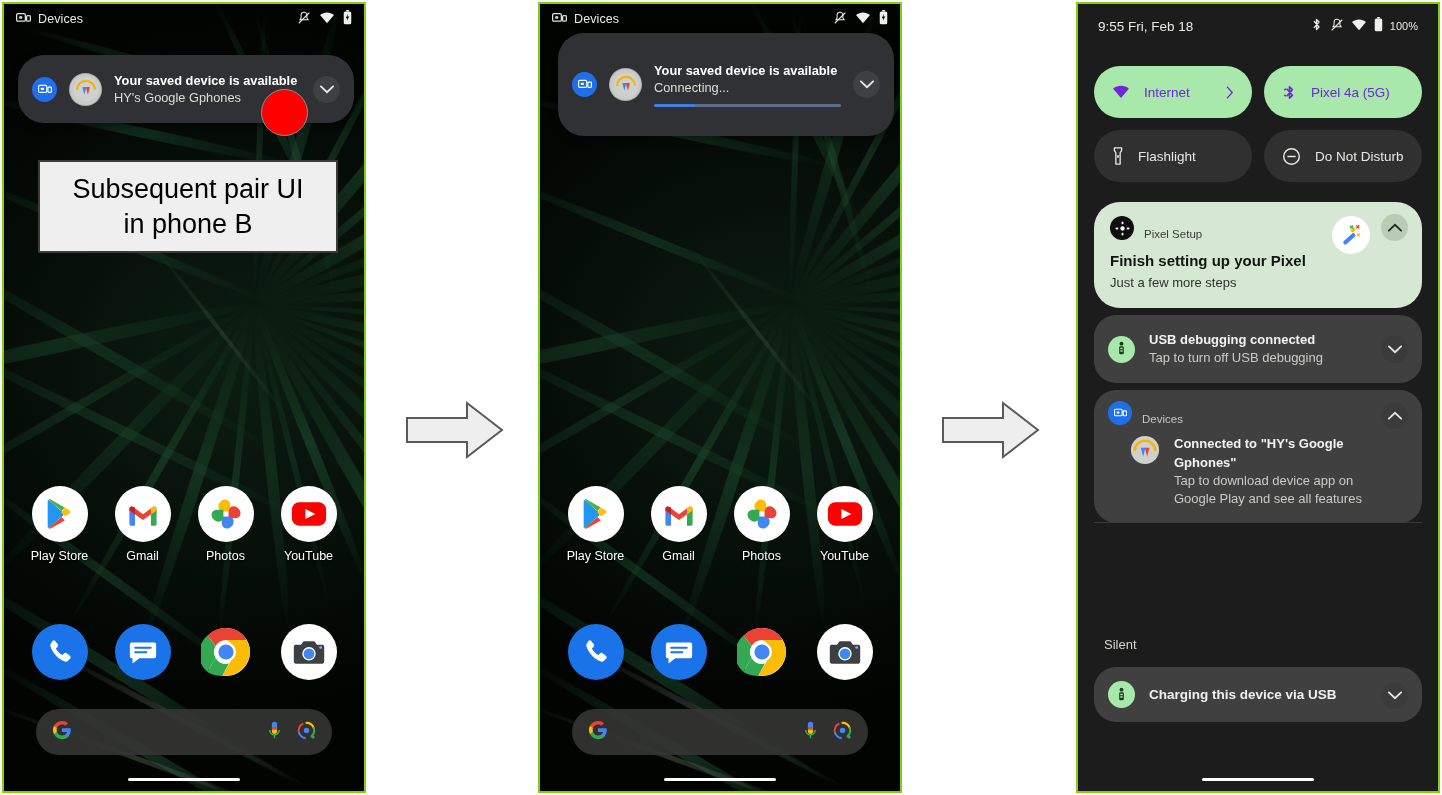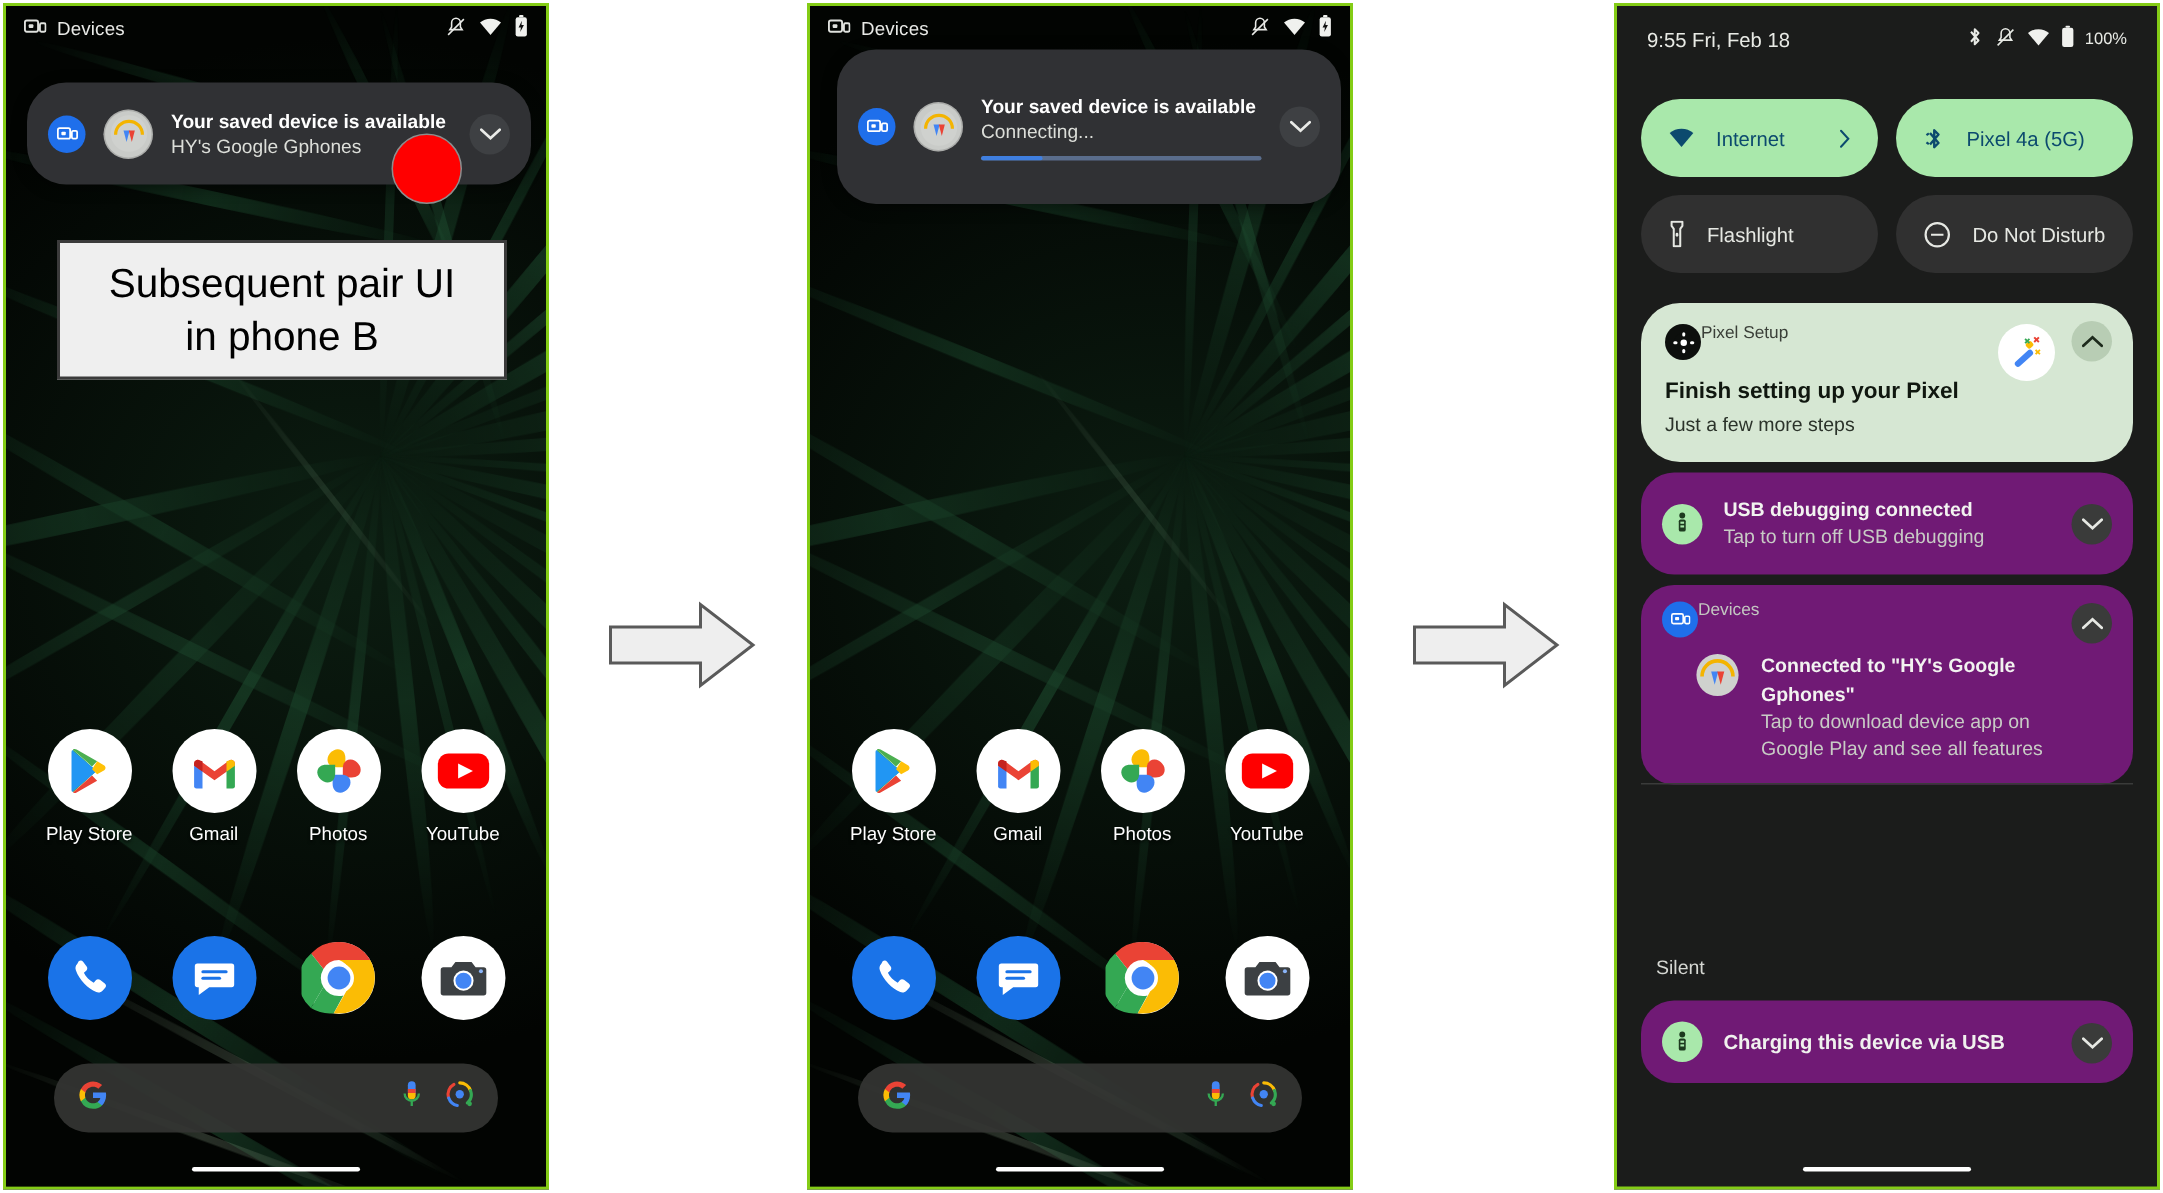--- a/index.html
+++ b/index.html
@@ -66,29 +66,29 @@
   .navbar{position:absolute;bottom:10px;left:50%;transform:translateX(-50%);width:112px;height:3.5px;
           background:#fff;border-radius:3px;}
 
   
   .qs-status{position:absolute;top:0;left:0;right:0;height:44px;display:flex;align-items:center;
              justify-content:space-between;padding:0 20px;box-sizing:border-box;color:#e8eae5;font-size:13.5px;}
   .qs-right{display:flex;align-items:center;gap:7px;}
   .tiles{position:absolute;left:16px;right:16px;display:grid;grid-template-columns:1fr 1fr;gap:12px;}
   .tile{height:52px;border-radius:26px;display:flex;align-items:center;padding:0 18px;box-sizing:border-box;
         gap:14px;font-size:13.5px;}
-  .tile.on{background:#a9e8ab;color:#0c4a6e;justify-content:space-between;}
+  .tile.on{background:#a9e8ab;color:#6d28d9;justify-content:space-between;}
   .tile.off{background:#303030;color:#e6e8e3;}
   .tile-lb{flex:1 1 auto;white-space:nowrap;}
 
   
   .notifs{position:absolute;left:16px;right:16px;display:flex;flex-direction:column;gap:7px;}
-  .ncard{background:#701a75;border-radius:22px;padding:12px 14px;box-sizing:border-box;position:relative;}
+  .ncard{background:#404040;border-radius:22px;padding:12px 14px;box-sizing:border-box;position:relative;}
   .ncard.setup{background:#d6e7d3;border-radius:26px;padding:14px 16px 18px;}
-  .n-head{display:flex;align-items:flex-start;}
+  .n-head{display:flex;align-items:flex-end;gap:10px;}
   .n-appname{font-size:11.5px;color:#3a3f38;}
   .ncard:not(.setup) .n-appname{color:#c3c6c1;}
   .n-chip{width:24px;height:24px;border-radius:50%;display:flex;align-items:center;justify-content:center;flex:0 0 auto;}
   .n-exp{position:absolute;right:14px;top:12px;width:27px;height:27px;border-radius:50%;display:flex;
          align-items:center;justify-content:center;}
   .ncard.setup .n-exp{background:#b8cdb4;}
   .ncard:not(.setup) .n-exp{background:#3a3b3a;}
   .setup-title{font-size:15px;font-weight:bold;color:#10170f;margin-top:12px;}
   .setup-sub{font-size:13px;color:#2b332a;margin-top:6px;}
   .wandcircle{position:absolute;right:52px;top:14px;width:38px;height:38px;border-radius:50%;background:#fff;

